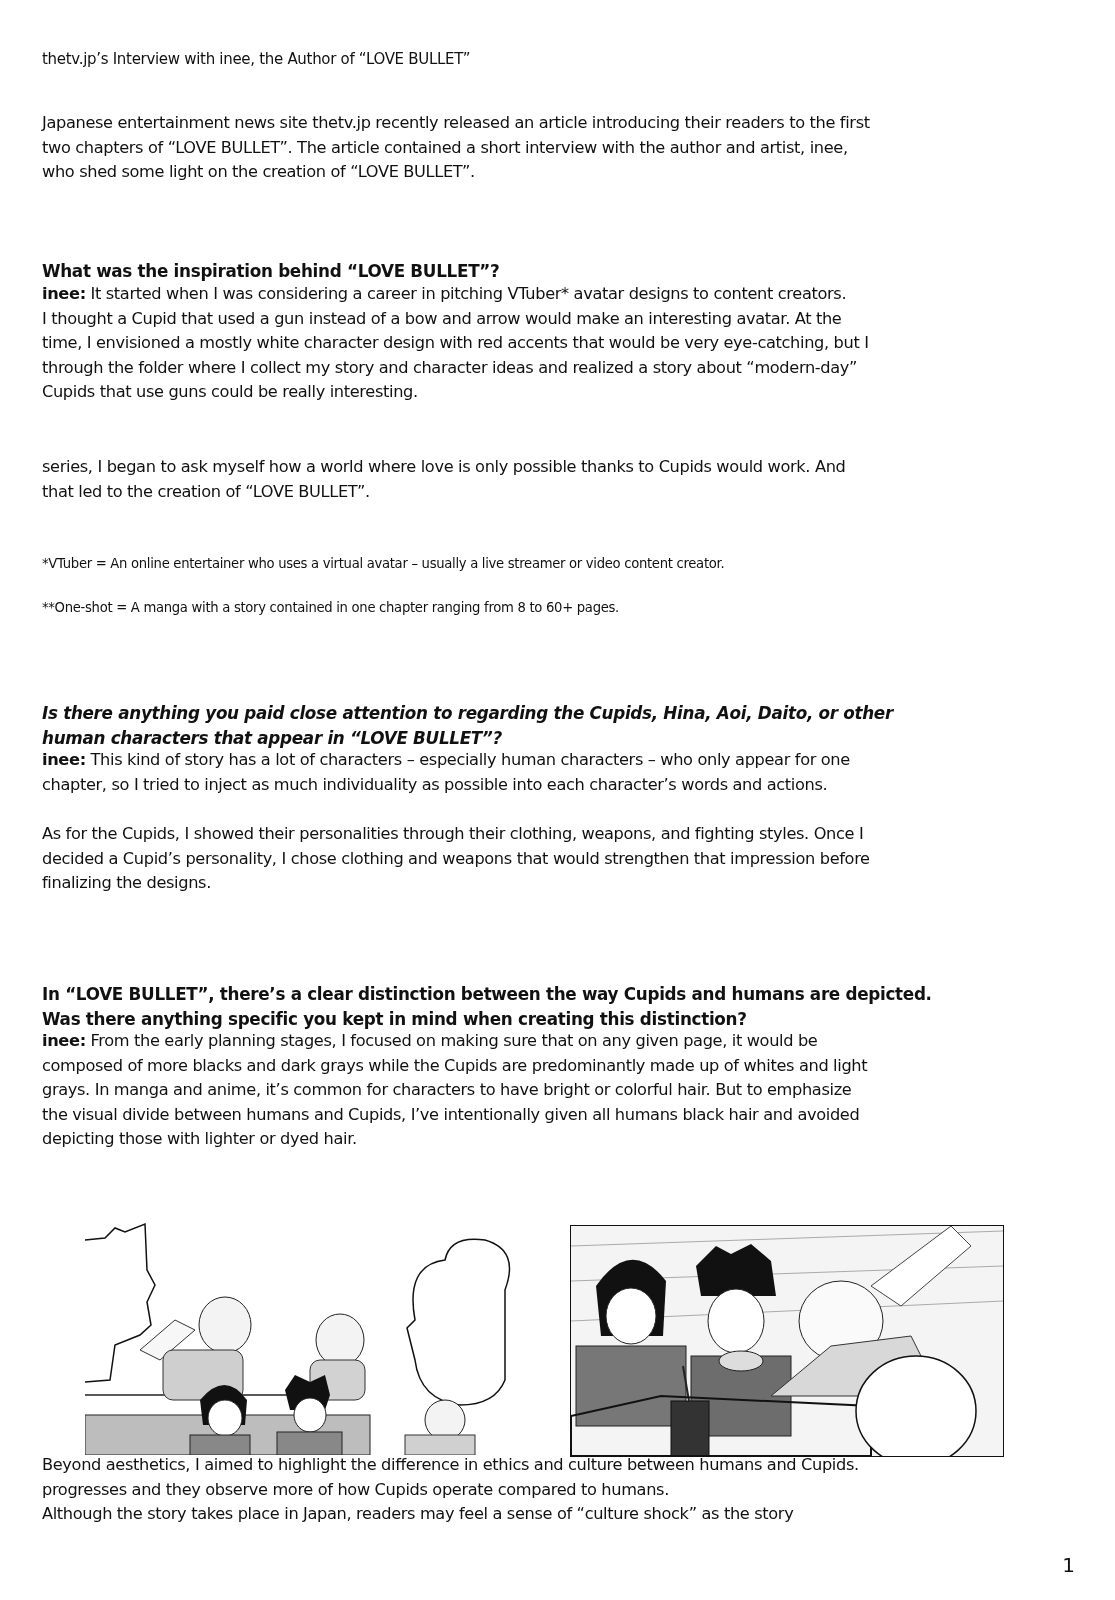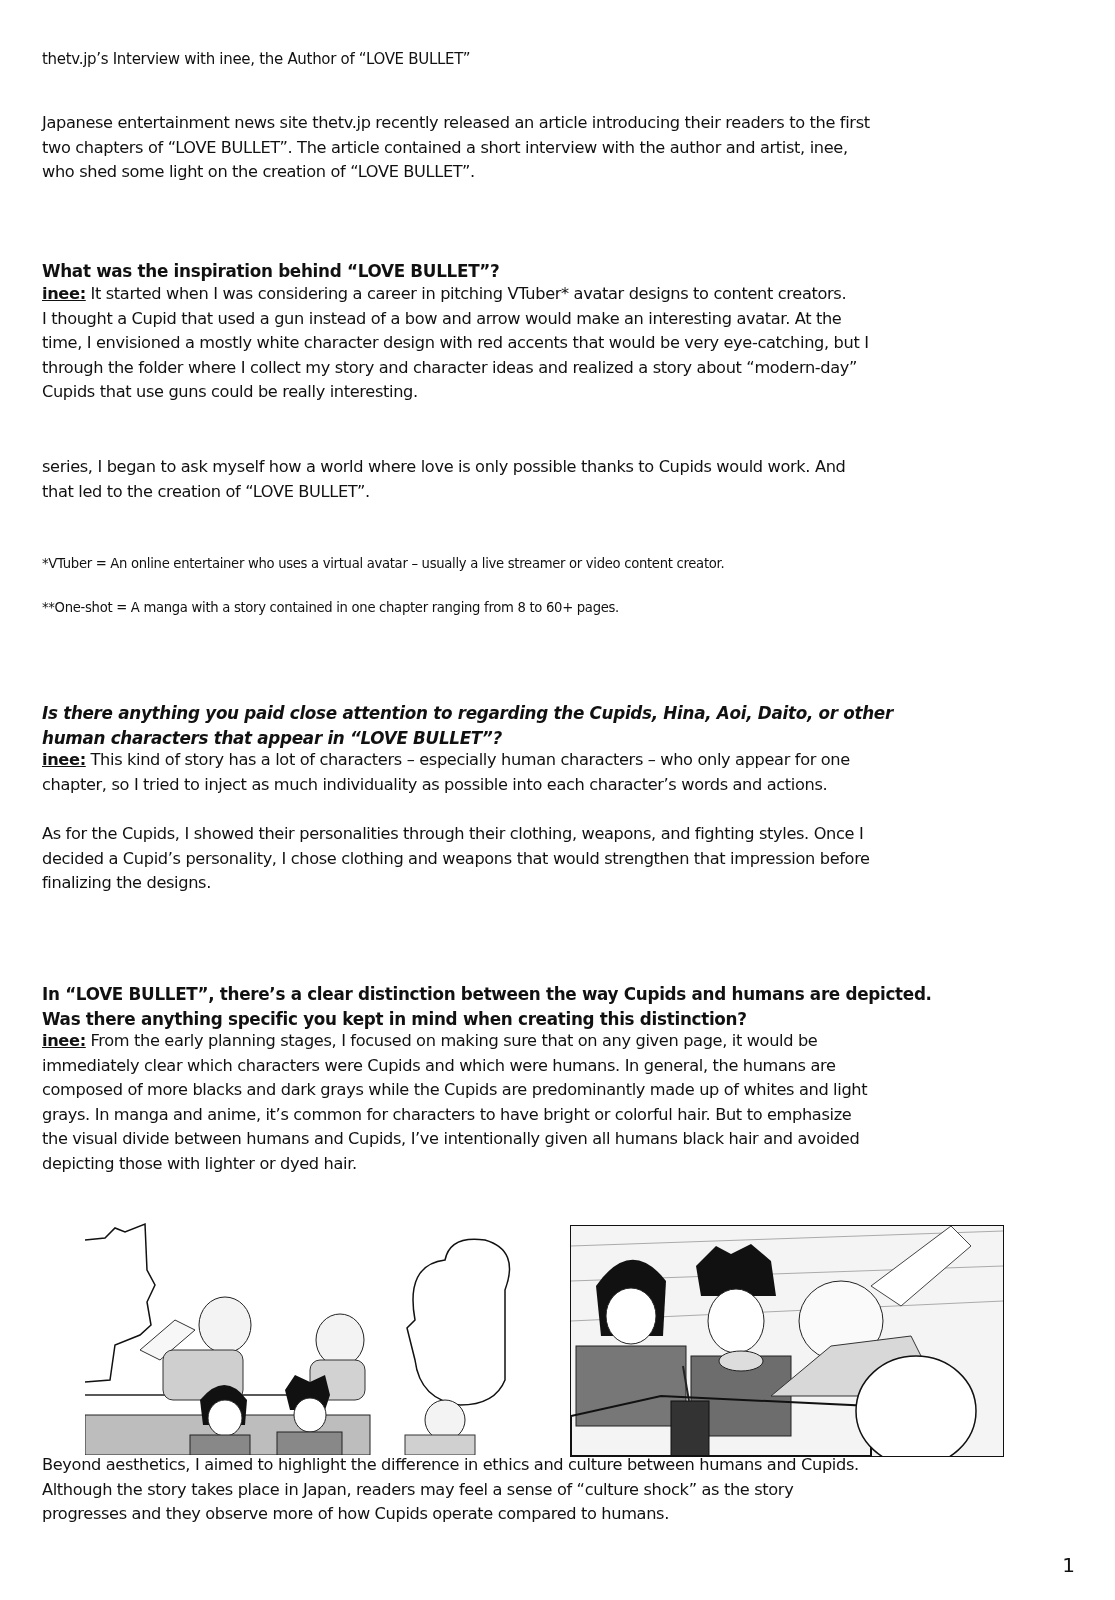--- a/index.html
+++ b/index.html
@@ -3,21 +3,21 @@
 <meta charset="utf-8">
 <style>
   html, body { margin:0; padding:0; background:#ffffff; }
   body { width:1115px; height:1600px; position:relative; overflow:hidden;
          font-family:"DejaVu Sans", sans-serif; color:#111; }
   .page { position:absolute; left:42px; top:0; width:1030px; }
   .title { position:absolute; top:50px; left:0; font-size:15px; font-weight:normal; letter-spacing:-0.3px; white-space:nowrap; }
   .para { position:absolute; left:0; font-size:16.2px; line-height:24.5px; letter-spacing:-0.35px; width:1030px; }
   .q { position:absolute; left:0; font-size:16.8px; font-weight:bold; line-height:25px; letter-spacing:-0.3px; width:1030px;margin-top:28px; }
   .note { position:absolute; left:0; font-size:13.2px; letter-spacing:-0.3px; white-space:nowrap; }
-  .speaker { font-weight:bold;text-decoration:underline; }
+  .speaker { font-weight:bold; }
   .line { display:block; white-space:nowrap; }
   .panel { position:absolute; background:#fff; overflow:hidden; }
   .pagenum { position:absolute; right:40px; top:1553px; font-size:20px; }
 </style>
 </head>
 <body>
 
 <div class="page">
 
   <div class="title">thetv.jp’s Interview with inee, the Author of “LOVE BULLET”</div>
@@ -62,31 +62,30 @@
     <span class="line">finalizing the designs.</span>
   </div>
 
   <div class="q" style="top:954px;">
     <span class="line">In “LOVE BULLET”, there’s a clear distinction between the way Cupids and humans are depicted.</span>
     <span class="line">Was there anything specific you kept in mind when creating this distinction?</span>
   </div>
 
   <div class="para" style="top:1029px;">
     <span class="line"><span class="speaker">inee:</span><span> From the early planning stages, I focused on making sure that on any given page, it would be</span></span>
-    <span class="line">immediately clear which characters were Cupids and which were humans. In general, the humans are</span>
     <span class="line">composed of more blacks and dark grays while the Cupids are predominantly made up of whites and light</span>
     <span class="line">grays. In manga and anime, it’s common for characters to have bright or colorful hair. But to emphasize</span>
     <span class="line">the visual divide between humans and Cupids, I’ve intentionally given all humans black hair and avoided</span>
     <span class="line">depicting those with lighter or dyed hair.</span>
   </div>
 
   <div class="para" style="top:1453px;">
     <span class="line">Beyond aesthetics, I aimed to highlight the difference in ethics and culture between humans and Cupids.</span>
+    <span class="line">progresses and they observe more of how Cupids operate compared to humans.</span>
     <span class="line">Although the story takes place in Japan, readers may feel a sense of “culture shock” as the story</span>
-    <span class="line">progresses and they observe more of how Cupids operate compared to humans.</span>
   </div>
 </div>
 
 <div class="panel" style="left:85px; top:1210px; width:470px; height:245px;">
   <svg width="470" height="245" viewBox="0 0 470 245">
 
     <path d="M0,30 L20,28 L30,18 L40,22 L60,14 L62,60 L70,75 L62,92 L66,115 L55,125 L30,135 L25,170 L0,172" fill="#fff" stroke="#111" stroke-width="1.5"></path>
 
     <rect x="0" y="205" width="285" height="40" fill="#bdbdbd" stroke="#222"></rect>
     <line x1="0" y1="185" x2="270" y2="185" stroke="#222" stroke-width="1.5"></line>

